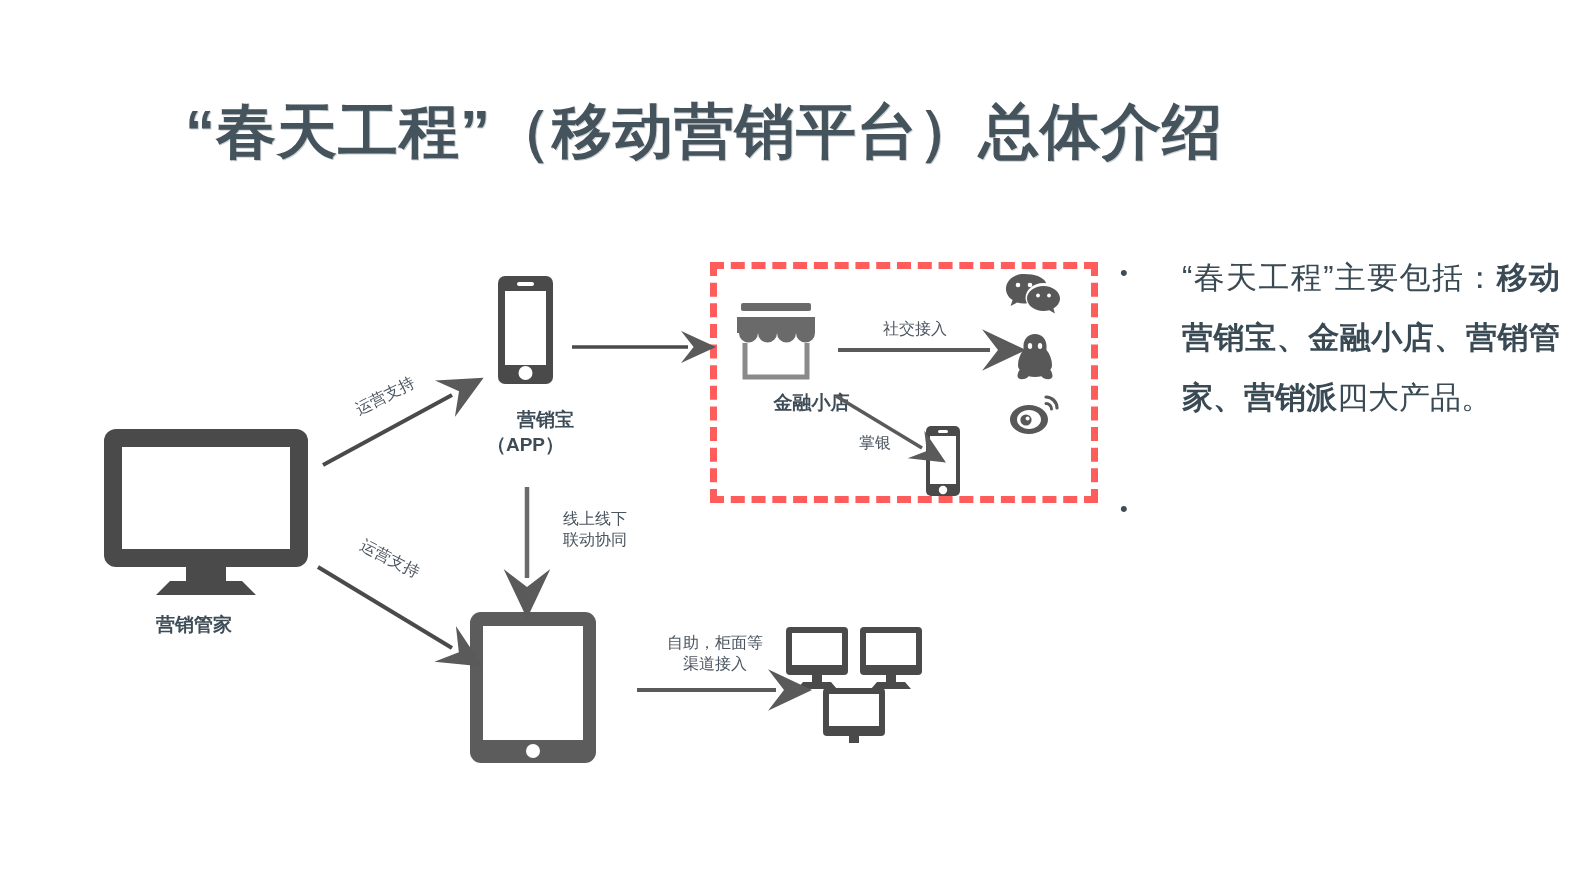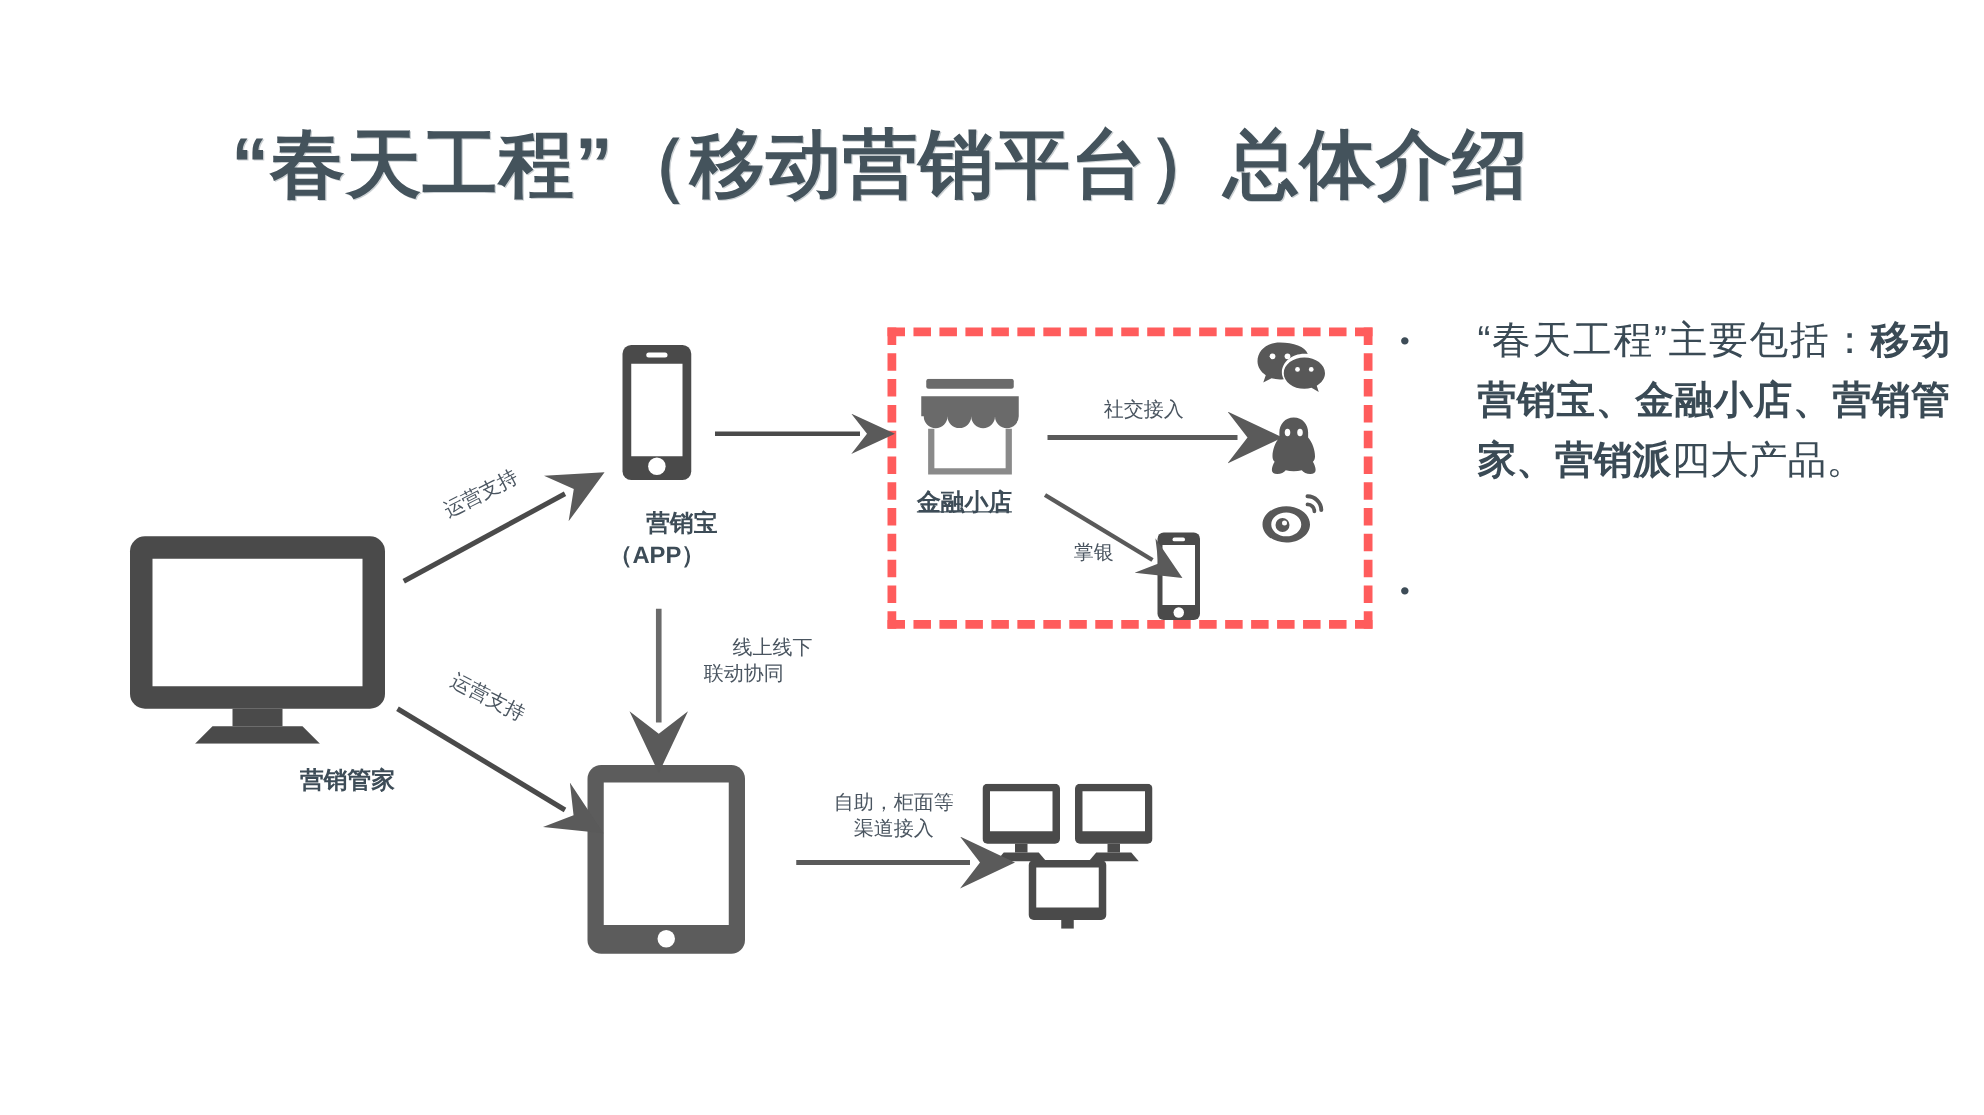--- a/index.html
+++ b/index.html
@@ -41,21 +41,21 @@
   
   .panel{
     position:absolute;left:1120px;top:248px;width:440px;
   }
   .bullet-row{display:flex;align-items:flex-start;margin-bottom:56px;}
   .bullet-dot{
     flex:0 0 auto;width:62px;padding-top:14px;
     color:#3d4c57;font-size:22px;line-height:22px;text-align:left;
   }
   .bullet-text{
-    flex:1 1 auto;color:#3a4a55;font-size:31px;line-height:48px;
+    flex:1 1 auto;color:#3a4a55;font-size:31px;line-height:60px;
     letter-spacing:0px;text-align:justify;text-align-last:left;
   }
   .bullet-text b{font-weight:bold;}
   svg{display:block;}
 </style>
 </head>
 <body>
 
 <div id="slide">
 
@@ -66,21 +66,21 @@
     <div class="dash-box"></div>
 
     <div style="position:absolute;left:100px;top:425px;">
       <svg width="212" height="170" viewBox="0 0 212 170">
         <rect x="4" y="4" width="204" height="138" rx="12" ry="12" fill="#4a4a4a"></rect>
         <rect x="22" y="22" width="168" height="102" fill="#ffffff"></rect>
         <rect x="86" y="142" width="40" height="14" fill="#4a4a4a"></rect>
         <path d="M70 156 L142 156 L156 170 L56 170 Z" fill="#4a4a4a"></path>
       </svg>
     </div>
-    <div class="lbl" style="left:104px;top:612px;width:212px;text-align:right;">营销管家</div>
+    <div class="lbl" style="left:88px;top:612px;width:212px;">营销管家</div>
 
     <div style="position:absolute;left:497px;top:275px;">
       <svg width="57" height="110" viewBox="0 0 57 110">
         <rect x="1" y="1" width="55" height="108" rx="7" ry="7" fill="#4a4a4a"></rect>
         <rect x="8" y="16" width="41" height="74" fill="#ffffff"></rect>
         <rect x="20" y="7" width="17" height="4" rx="2" fill="#ffffff"></rect>
         <circle cx="28.5" cy="98" r="7" fill="#ffffff"></circle>
       </svg>
     </div>
     <div class="lbl" style="left:468px;top:407px;width:155px;">营销宝</div>
@@ -94,21 +94,21 @@
       </svg>
     </div>
 
     <div style="position:absolute;left:735px;top:303px;">
       <svg width="82" height="78" viewBox="0 0 82 78">
         <rect x="6" y="0" width="70" height="8" rx="2" fill="#6a6a6a"></rect>
         <path d="M2 14 h78 v16 a9.5 9.5 0 0 1-19 0 a9.5 9.5 0 0 1-19 0 a9.5 9.5 0 0 1-19 0 a9.5 9.5 0 0 1-19 0 a9.5 9.5 0 0 1-2 0 z" fill="#6a6a6a"></path>
         <path d="M10 40 v34 h62 v-34" fill="none" stroke="#8a8a8a" stroke-width="5"></path>
       </svg>
     </div>
-    <div class="lbl" style="left:719px;top:390px;width:105px;text-decoration:underline;">金融小店</div>
+    <div class="lbl" style="left:759px;top:390px;width:105px;">金融小店</div>
 
     <div style="position:absolute;left:925px;top:425px;">
       <svg width="36" height="72" viewBox="0 0 36 72">
         <rect x="1" y="1" width="34" height="70" rx="5" ry="5" fill="#4a4a4a"></rect>
         <rect x="5" y="11" width="26" height="48" fill="#ffffff"></rect>
         <rect x="13" y="5" width="10" height="3" rx="1.5" fill="#ffffff"></rect>
         <circle cx="18" cy="65" r="4.2" fill="#ffffff"></circle>
       </svg>
     </div>
 
@@ -185,21 +185,21 @@
       <line x1="838" y1="350" x2="990" y2="350" stroke="#5a5a5a" stroke-width="4" marker-end="url(#ah)"></line>
 
       <line x1="836" y1="396" x2="922" y2="448" stroke="#5a5a5a" stroke-width="3.5" marker-end="url(#ahs)"></line>
 
       <line x1="637" y1="690" x2="776" y2="690" stroke="#5a5a5a" stroke-width="4" marker-end="url(#ah)"></line>
     </svg>
 
     <div class="lbl-thin lbl-rot1" style="left:330px;top:385px;width:110px;">运营支持</div>
     <div class="lbl-thin lbl-rot2" style="left:335px;top:548px;width:110px;">运营支持</div>
 
-    <div class="lbl-thin" style="left:540px;top:508px;width:110px;text-align:right;">线上线下</div>
+    <div class="lbl-thin" style="left:540px;top:508px;width:110px;text-align:center;">线上线下</div>
     <div class="lbl-thin" style="left:540px;top:529px;width:110px;text-align:center;">联动协同</div>
 
     <div class="lbl-thin" style="left:855px;top:318px;width:120px;">社交接入</div>
     <div class="lbl-thin" style="left:840px;top:432px;width:70px;">掌银</div>
 
     <div class="lbl-thin" style="left:645px;top:632px;width:140px;font-family:Liberation Serif, serif;">自助，柜面等</div>
     <div class="lbl-thin" style="left:645px;top:653px;width:140px;text-align:center;">渠道接入</div>
   </div>
 
   <div class="panel">

